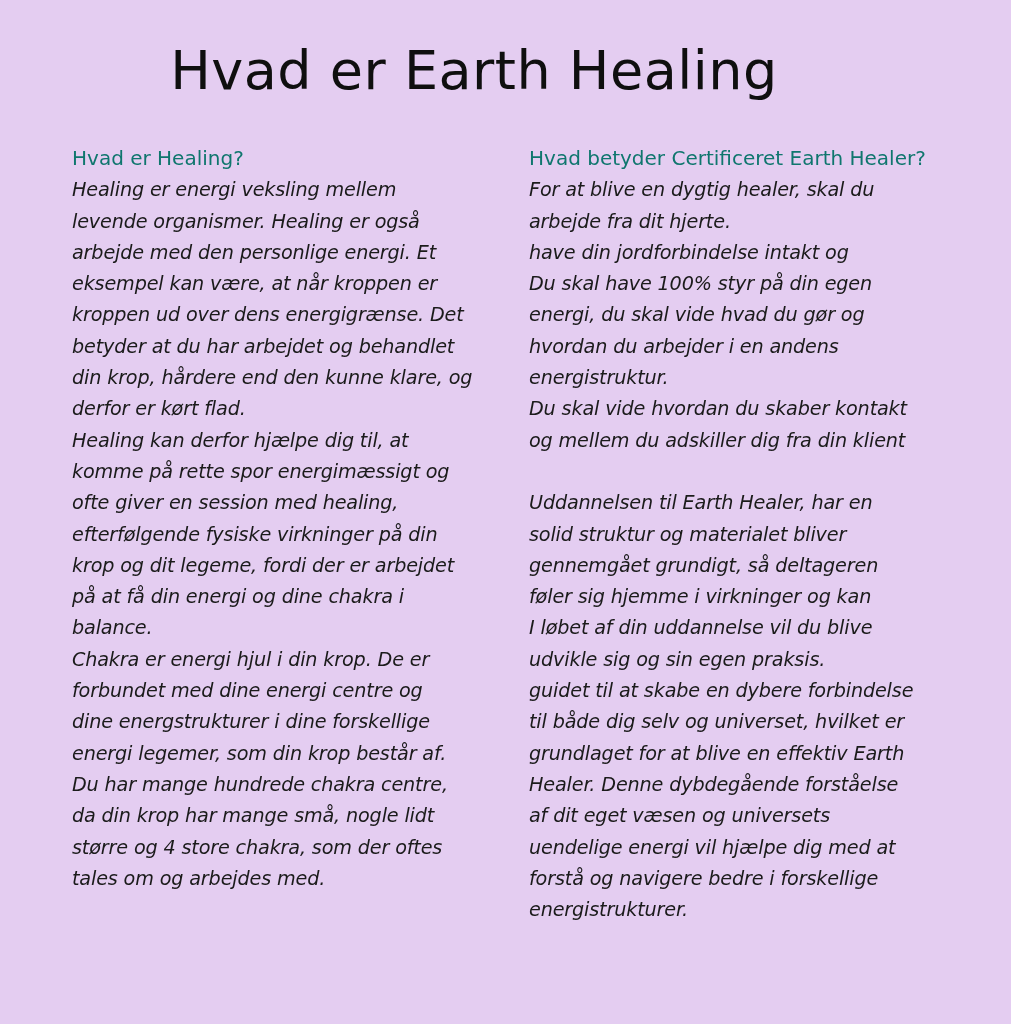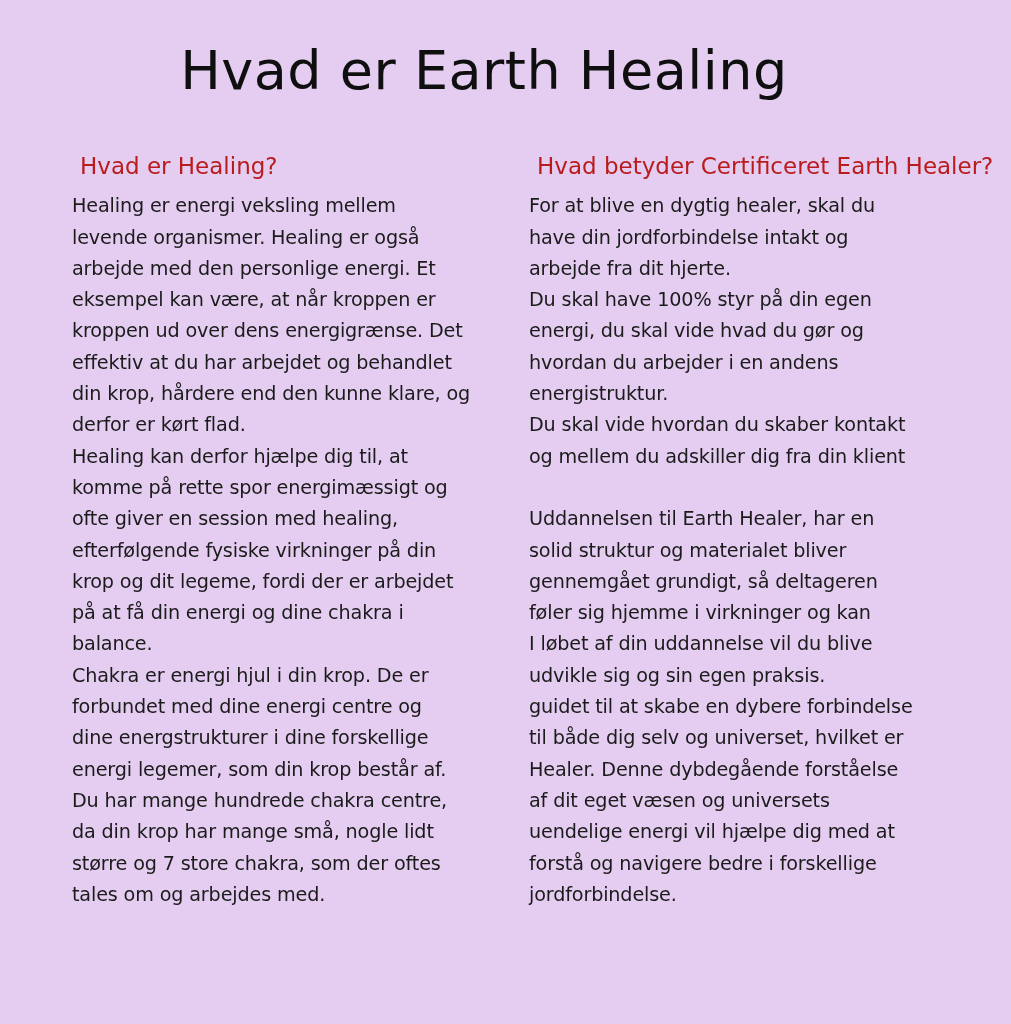--- a/index.html
+++ b/index.html
@@ -10,110 +10,112 @@
       width: 1011px;
       height: 1024px;
       background: #e4cdf1;
       overflow: hidden;
       font-family: "DejaVu Sans", "Liberation Sans", sans-serif;
       color: #1b1b1b;
       position: relative;
     }
     .page-title {
       position: absolute;
-      left: 16px;
+      left: 6px;
       top: 36px;
       width: 936px;
       text-align: center;
       font-size: 54px;
       font-weight: 400;
       letter-spacing: 0.5px;
       color: #0f0f0f;
       margin: 0;
       line-height: 70px;
     }
     .col {
       position: absolute;
       top: 143px;
     }
     .col-left { left: 72px; width: 440px; }
     .col-right { left: 529px; width: 420px; }
     .heading {
-      font-size: 23px;
+      font-size: 20px;
       font-weight: 500;
       line-height: 31.3px;
-      margin: 8px;
-      color: #b91c1c;
+      margin: 0;
+      color: #0f766e;
       white-space: nowrap;
     }
     .line {
       font-size: 19.2px;
       line-height: 31.3px;
       margin: 0;
       white-space: nowrap;
       letter-spacing: -0.15px;
+      font-style: italic;
     }
     .blank {
       height: 31.3px;
     }
   </style>
 </head>
 <body>
 
 <h1 class="page-title">Hvad er Earth Healing</h1>
 
 <section class="col col-left">
   <p class="heading">Hvad er Healing?</p>
   <div>
     <p class="line">Healing er energi veksling mellem</p>
     <p class="line">levende organismer. Healing er også</p>
     <p class="line">arbejde med den personlige energi. Et</p>
     <p class="line">eksempel kan være, at når kroppen er</p>
     <p class="line">kroppen ud over dens energigrænse. Det</p>
-    <p class="line">effektiv at du har arbejdet og behandlet</p>
+    <p class="line">betyder at du har arbejdet og behandlet</p>
     <p class="line">din krop, hårdere end den kunne klare, og</p>
     <p class="line">derfor er kørt flad.</p>
     <p class="line">Healing kan derfor hjælpe dig til, at</p>
     <p class="line">komme på rette spor energimæssigt og</p>
     <p class="line">ofte giver en session med healing,</p>
     <p class="line">efterfølgende fysiske virkninger på din</p>
     <p class="line">krop og dit legeme, fordi der er arbejdet</p>
     <p class="line">på at få din energi og dine chakra i</p>
     <p class="line">balance.</p>
     <p class="line">Chakra er energi hjul i din krop. De er</p>
     <p class="line">forbundet med dine energi centre og</p>
     <p class="line">dine energstrukturer i dine forskellige</p>
     <p class="line">energi legemer, som din krop består af.</p>
     <p class="line">Du har mange hundrede chakra centre,</p>
     <p class="line">da din krop har mange små, nogle lidt</p>
-    <p class="line">større og 7 store chakra, som der oftes</p>
+    <p class="line">større og 4 store chakra, som der oftes</p>
     <p class="line">tales om og arbejdes med.</p>
   </div>
 </section>
 
 <section class="col col-right">
   <p class="heading">Hvad betyder Certificeret Earth Healer?</p>
   <div>
     <p class="line">For at blive en dygtig healer, skal du</p>
+    <p class="line">arbejde fra dit hjerte.</p>
     <p class="line">have din jordforbindelse intakt og</p>
-    <p class="line">arbejde fra dit hjerte.</p>
     <p class="line">Du skal have 100% styr på din egen</p>
     <p class="line">energi, du skal vide hvad du gør og</p>
     <p class="line">hvordan du arbejder i en andens</p>
     <p class="line">energistruktur.</p>
     <p class="line">Du skal vide hvordan du skaber kontakt</p>
     <p class="line">og mellem du adskiller dig fra din klient</p>
     <div class="blank"></div>
     <p class="line">Uddannelsen til Earth Healer, har en</p>
     <p class="line">solid struktur og materialet bliver</p>
     <p class="line">gennemgået grundigt, så deltageren</p>
     <p class="line">føler sig hjemme i virkninger og kan</p>
     <p class="line">I løbet af din uddannelse vil du blive</p>
     <p class="line">udvikle sig og sin egen praksis.</p>
     <p class="line">guidet til at skabe en dybere forbindelse</p>
     <p class="line">til både dig selv og universet, hvilket er</p>
+    <p class="line">grundlaget for at blive en effektiv Earth</p>
     <p class="line">Healer. Denne dybdegående forståelse</p>
     <p class="line">af dit eget væsen og universets</p>
     <p class="line">uendelige energi vil hjælpe dig med at</p>
     <p class="line">forstå og navigere bedre i forskellige</p>
-    <p class="line">jordforbindelse.</p>
+    <p class="line">energistrukturer.</p>
   </div>
 </section>
 
 </body></html>

